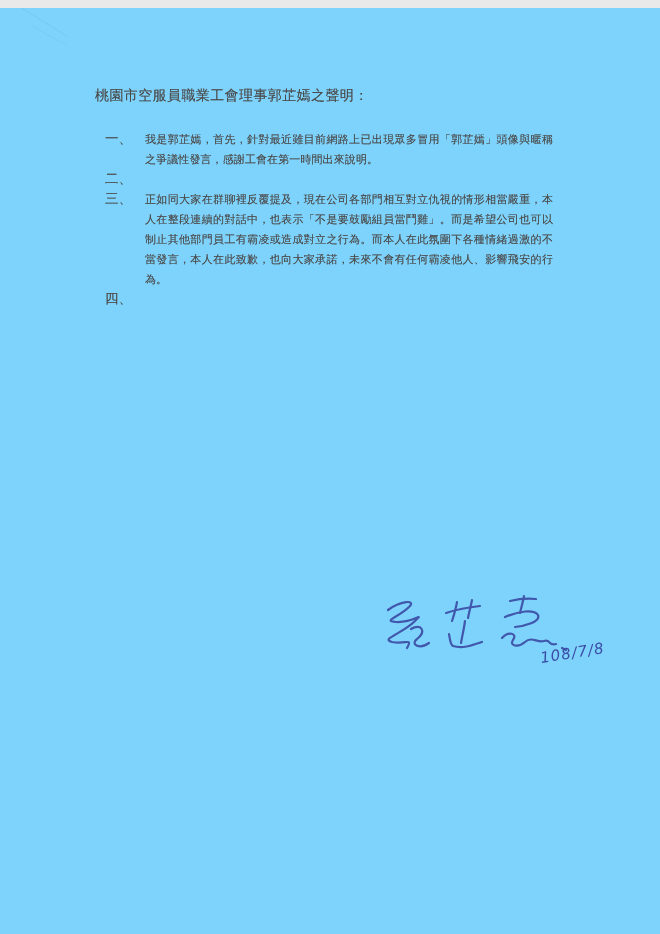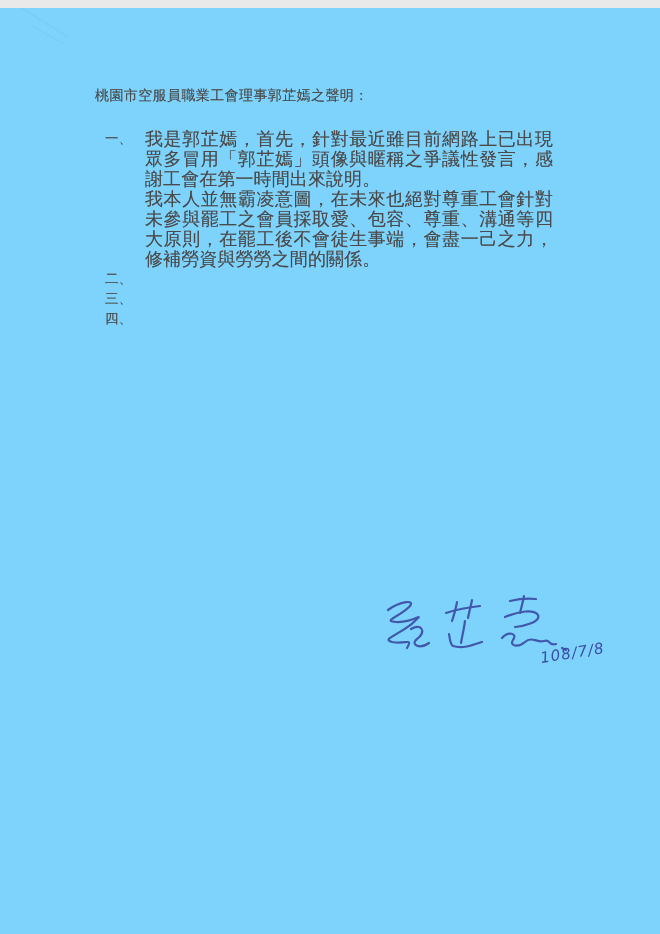--- a/index.html
+++ b/index.html
@@ -56,21 +56,21 @@
     padding-left: 10px;
     box-sizing: border-box;
     font-size: 13.5px;
     line-height: 20px;
   }
   .item-paras {
     flex: none;
     width: 408px;
   }
   .para {
-    font-size: 18px;
+    font-size: 11px;
     line-height: 20px;
     text-align: justify;
     letter-spacing: 0.1px;
   }
   .signature-block {
     position: absolute;
     left: 372px;
     top: 584px;
     width: 260px;
     height: 95px;
@@ -103,32 +103,34 @@
 
   <div class="doc">
     <div class="doc-title">桃園市空服員職業工會理事郭芷嫣之聲明：</div>
 
     <div class="items">
 
       <div class="item">
         <div class="item-num">一、</div>
         <div class="item-paras">
           <div class="para">我是郭芷嫣，首先，針對最近雖目前網路上已出現眾多冒用「郭芷嫣」頭像與暱稱之爭議性發言，感謝工會在第一時間出來說明。</div>
-          <div class="para">我本人並無霸凌意圖，在未來也絕對尊重工會針對未參與罷工之會員採取愛、包容、尊重、溝通等四大原則，在罷工後不會徒生事端，會盡一己之力，修補勞資與勞勞之間的關係。</div>
         </div>
       </div>
 
       <div class="item">
         <div class="item-num">二、</div>
         <div class="item-paras">
         </div>
       </div>
 
       <div class="item">
         <div class="item-num">三、</div>
+        <div class="item-paras">
+          <div class="para">正如同大家在群聊裡反覆提及，現在公司各部門相互對立仇視的情形相當嚴重，本人在整段連續的對話中，也表示「不是要鼓勵組員當鬥雞」。而是希望公司也可以制止其他部門員工有霸凌或造成對立之行為。而本人在此氛圍下各種情緒過激的不當發言，本人在此致歉，也向大家承諾，未來不會有任何霸凌他人、影響飛安的行為。</div>
+        </div>
       </div>
 
       <div class="item">
         <div class="item-num">四、</div>
       </div>
 
     </div>
   </div>
 
   <div class="signature-block">

